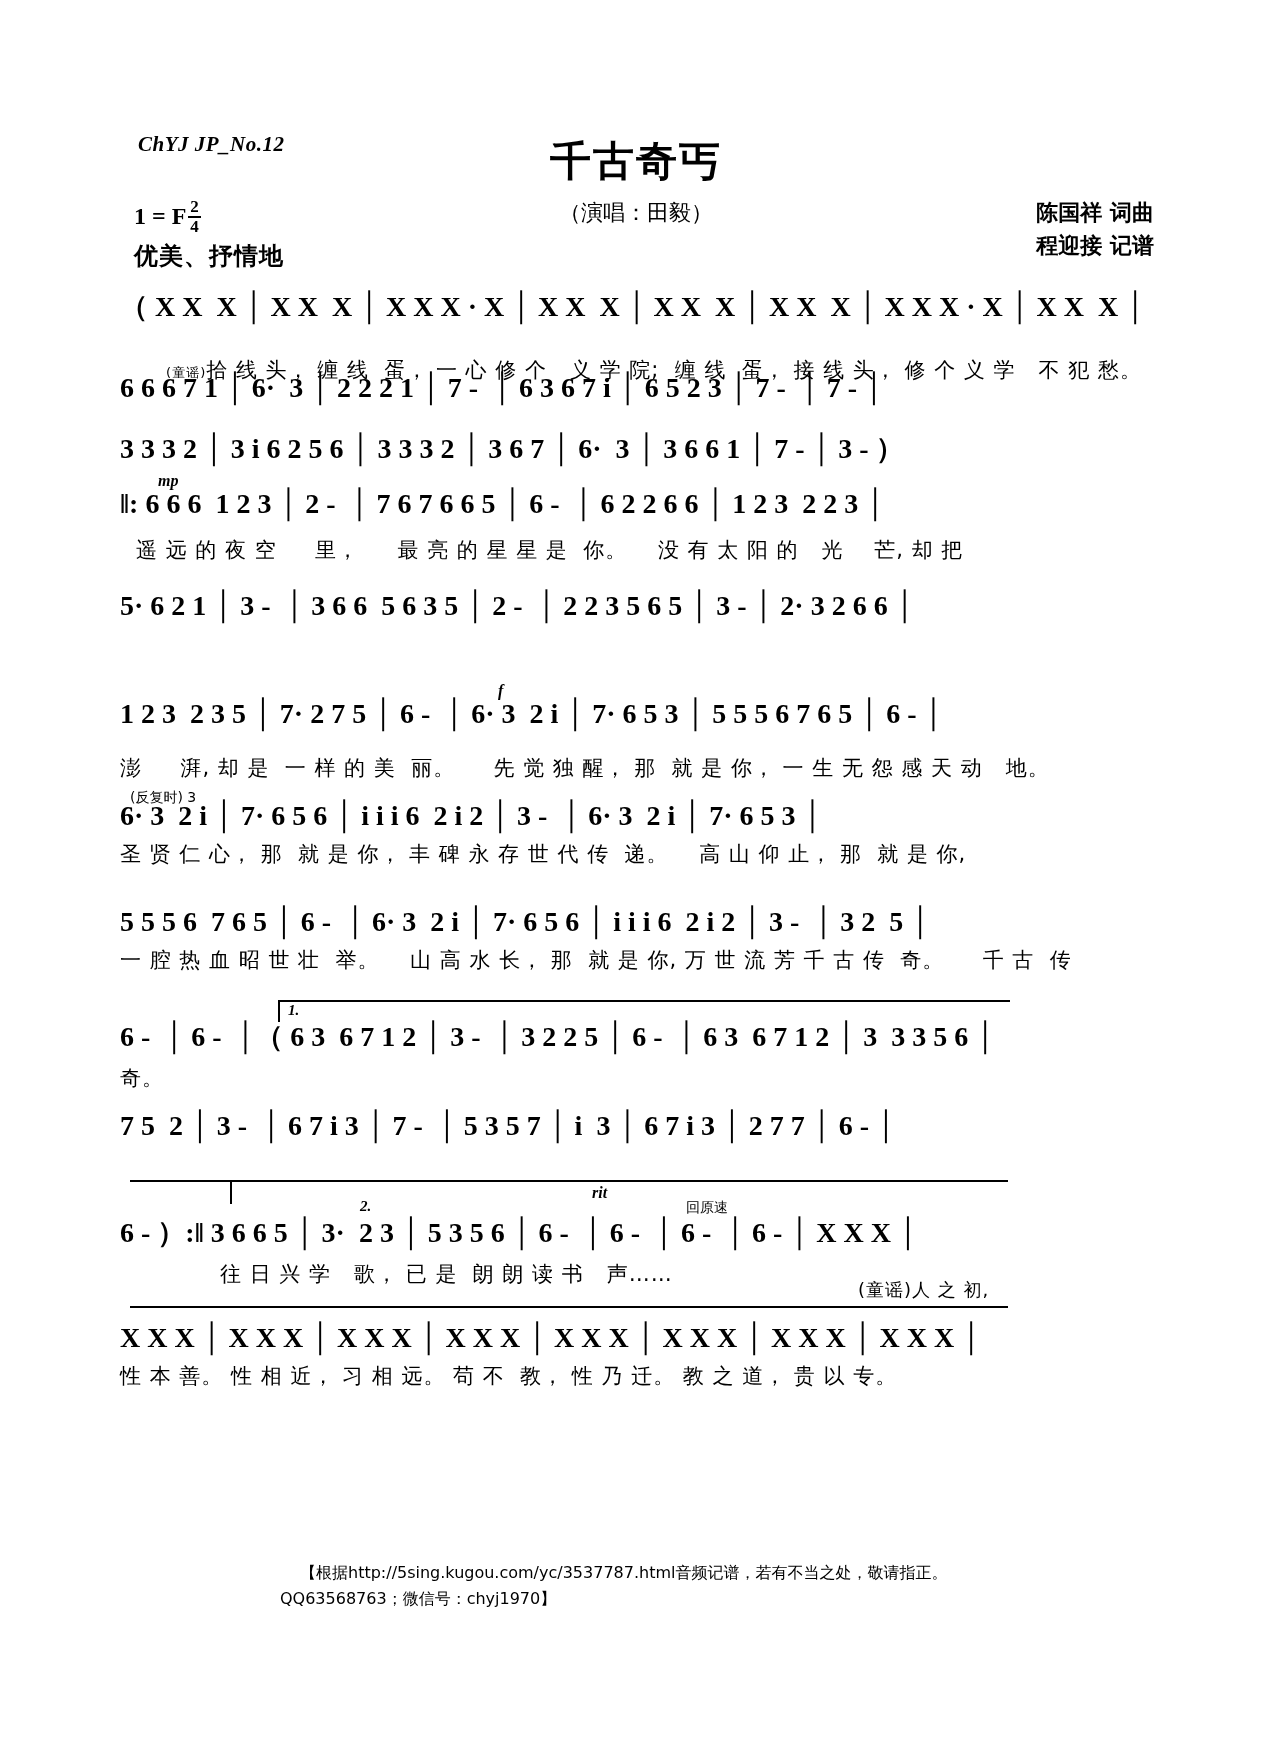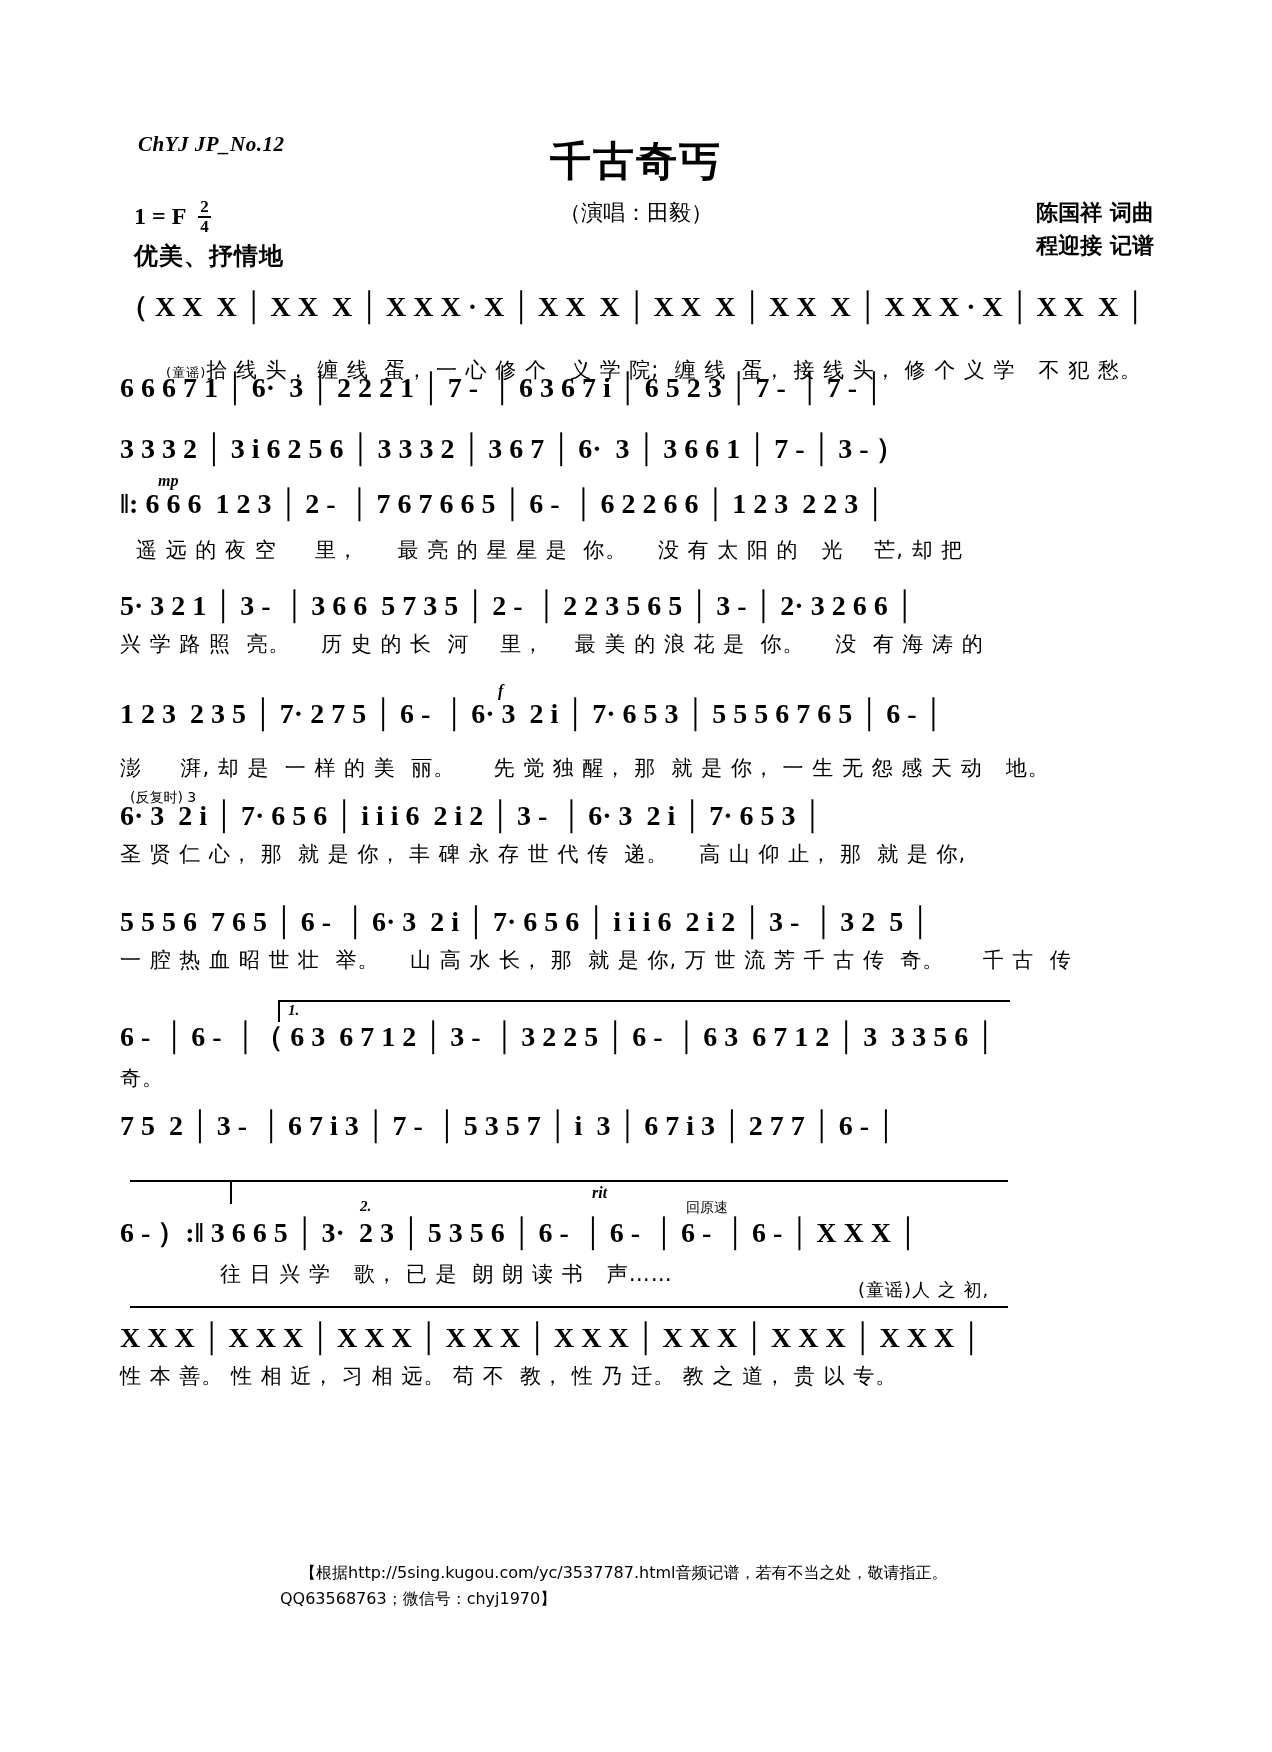--- a/index.html
+++ b/index.html
@@ -21,21 +21,21 @@
     text-align:center;font-family:"DejaVu Sans", sans-serif;
     font-weight:700;font-size:41px;letter-spacing:2px;
   }
   .singer{
     position:absolute;left:0;right:0;top:198px;text-align:center;
     font-family:"DejaVu Sans", sans-serif;font-size:22px;
   }
   .keysig{
     position:absolute;left:134px;top:198px;
     font-family:"Liberation Serif", serif;font-weight:700;font-size:24px;
-    display:flex;align-items:center;gap:12px;
+    display:flex;align-items:center;gap:2px;
   }
   .frac{display:inline-block;text-align:center;font-size:17px;line-height:1.04;font-weight:700;}
   .frac .num{display:block;border-bottom:2px solid #000;padding:0 2px;}
   .frac .den{display:block;padding:0 2px;}
   .mood{
     position:absolute;left:134px;top:240px;
     font-family:Liberation Serif, serif;font-weight:700;font-size:24px;letter-spacing:1px;
   }
   .credits{
     position:absolute;right:118px;top:196px;text-align:right;
@@ -109,22 +109,21 @@
     <div class="notes">3 3 3 2 │ 3 i 6 2 5 6 │ 3 3 3 2 │ 3 6 7 │ 6·  3 │ 3 6 6 1 │ 7 - │ 3 - ）</div>
   </div>
 
   <div class="row" style="top:488px;">
     <div class="mark" style="position:absolute;left:38px;top:-16px;">mp</div>
     <div class="notes">‖: 6 6 6  1 2 3 │ 2 -  │ 7 6 7 6 6 5 │ 6 -  │ 6 2 2 6 6 │ 1 2 3  2 2 3 │</div>
     <div class="lyric" style="margin-top:16px;margin-left:16px;">遥 远 的 夜 空     里，     最 亮 的 星 星 是  你。    没 有 太 阳 的   光    芒, 却 把</div>
   </div>
 
   <div class="row" style="top:590px;">
-    <div class="notes">5· 3 2 1 │ 3 -  │ 3 6 6  5 7 3 5 │ 2 -  │ 2 2 3 5 6 5 │ 3 - │ 2· 3 2 6 6 │</div>
-    <div class="lyric" style="margin-top:8px;">兴 学 路 照  亮。    历 史 的 长  河    里，    最 美 的 浪 花 是  你。    没  有 海 涛 的</div>
+    <div class="notes">5· 6 2 1 │ 3 -  │ 3 6 6  5 6 3 5 │ 2 -  │ 2 2 3 5 6 5 │ 3 - │ 2· 3 2 6 6 │</div>
   </div>
 
   <div class="row" style="top:698px;">
     <div class="mark" style="position:absolute;left:378px;top:-16px;">f</div>
     <div class="notes">1 2 3  2 3 5 │ 7· 2 7 5 │ 6 -  │ 6· 3  2 i │ 7· 6 5 3 │ 5 5 5 6 7 6 5 │ 6 - │</div>
     <div class="lyric" style="margin-top:24px;">澎     湃, 却 是  一 样 的 美  丽。     先 觉 独 醒， 那  就 是 你， 一 生 无 怨 感 天 动   地。</div>
   </div>
 
   <div class="row" style="top:800px;">
     <div class="lbl" style="position:absolute;left:10px;top:-26px;">(反复时) 3</div>

